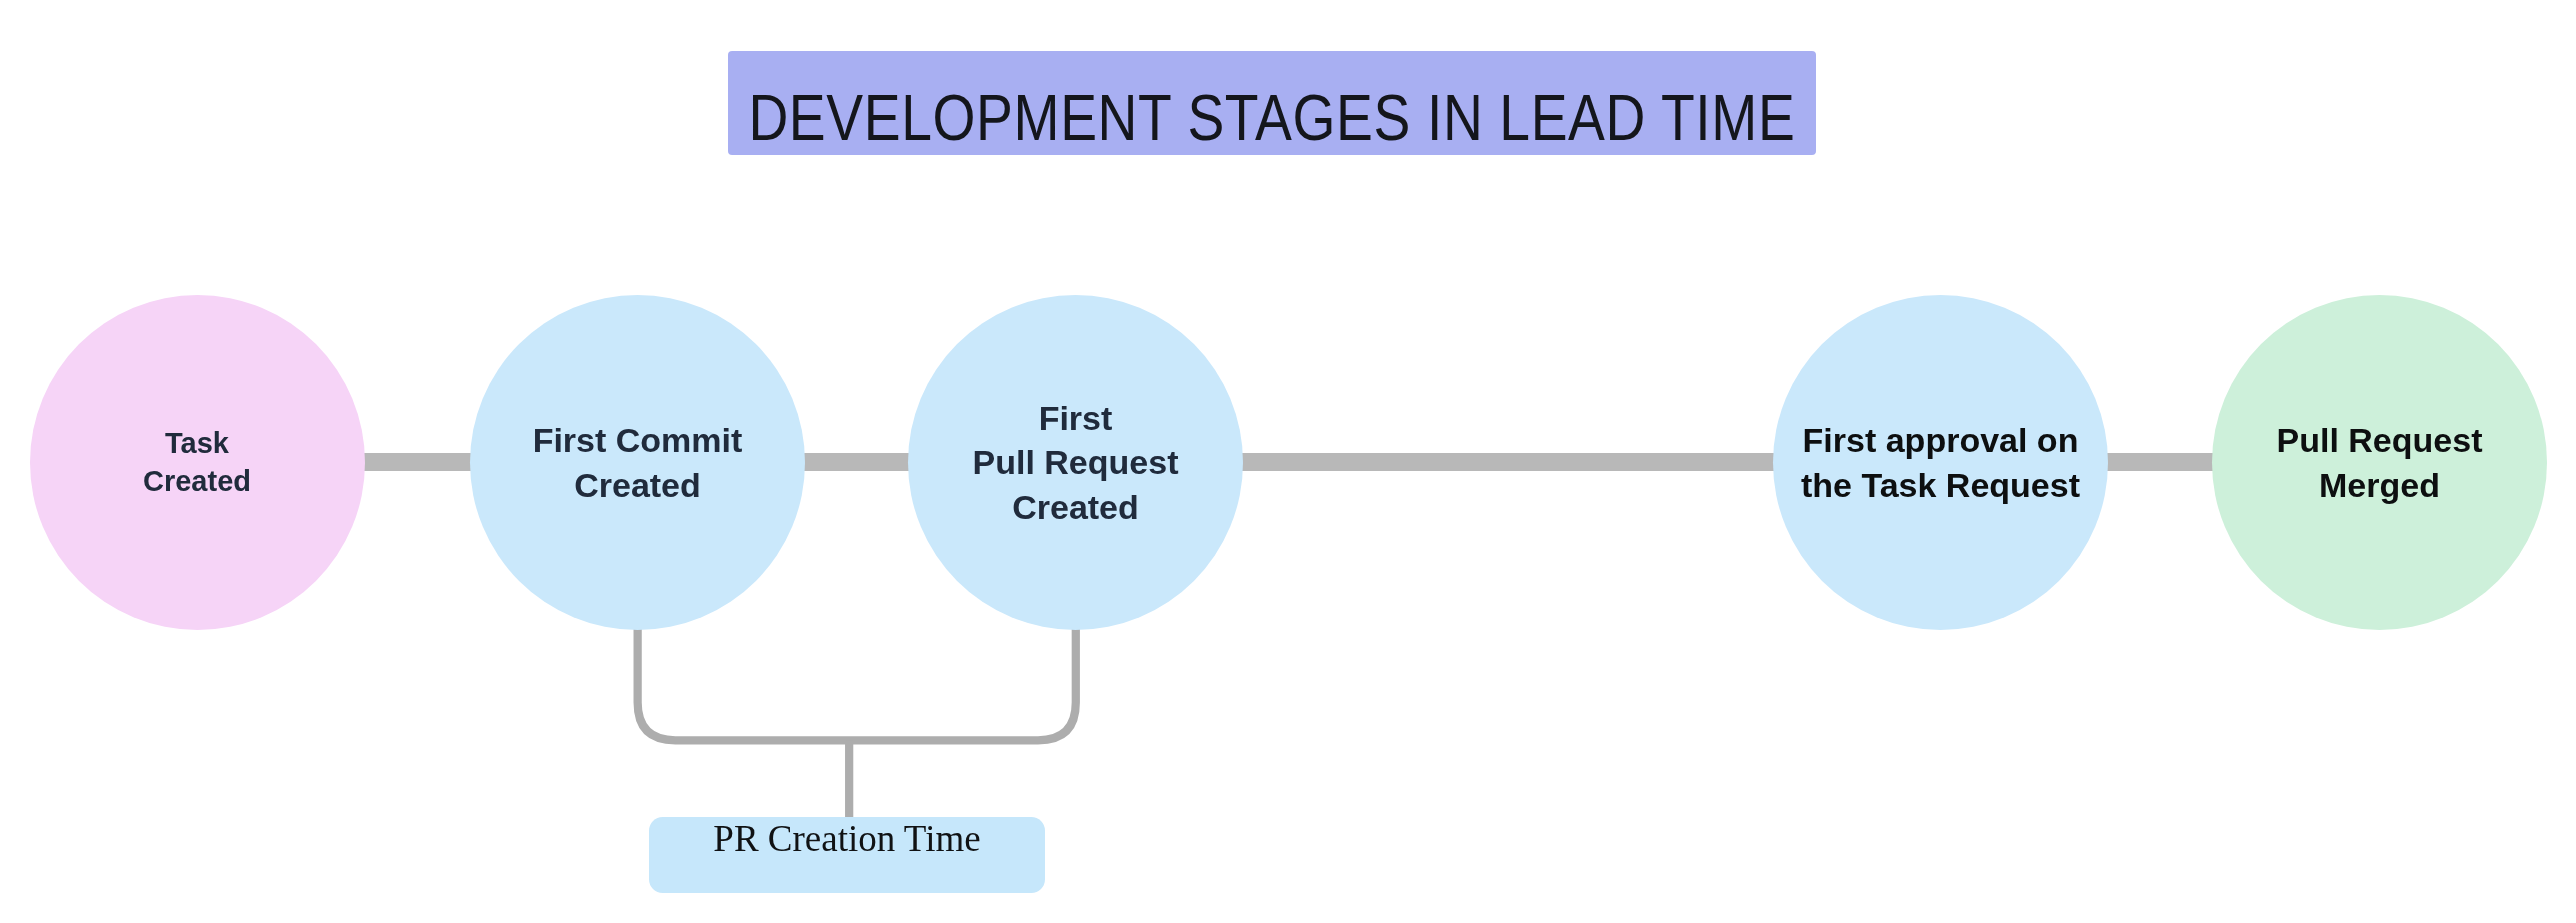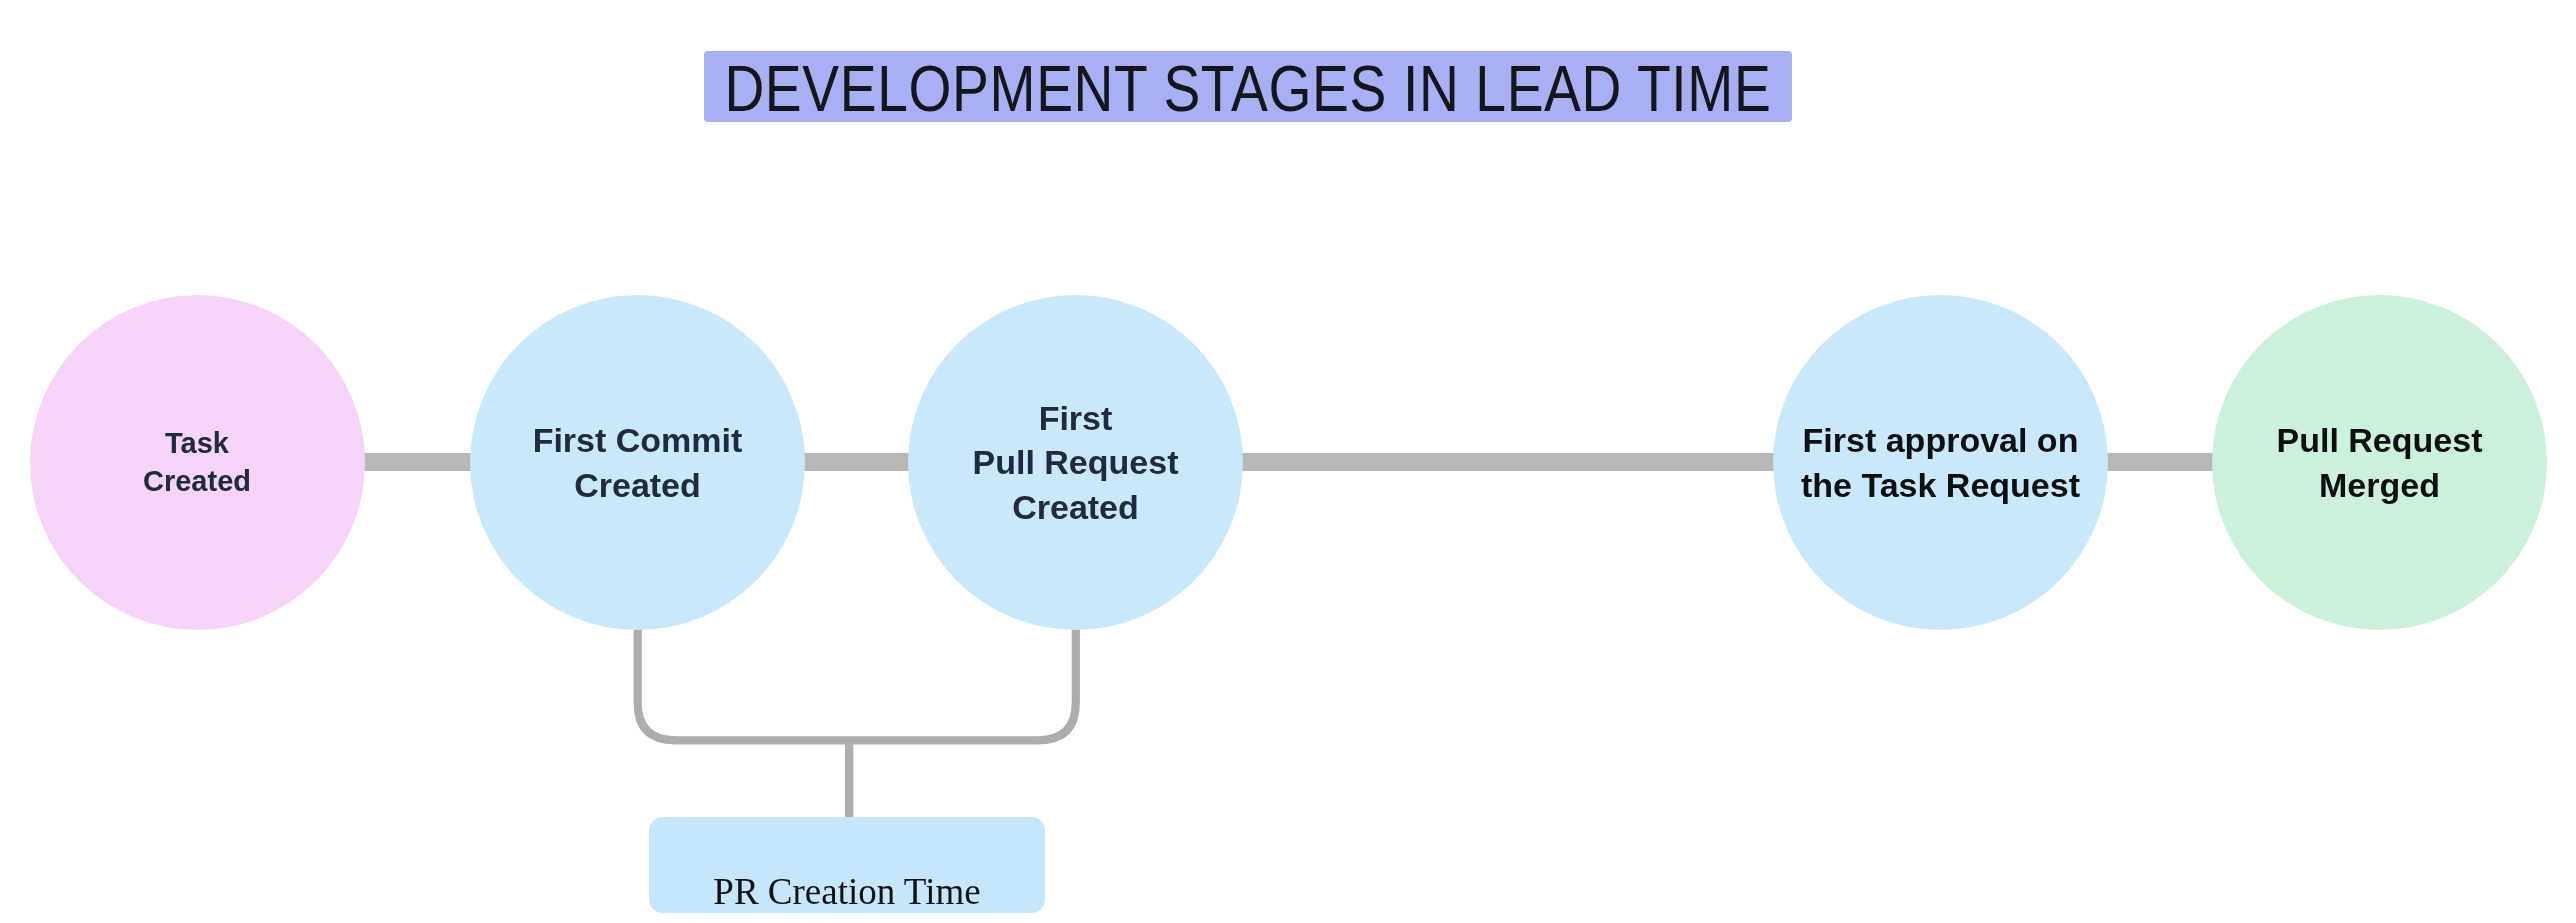--- a/index.html
+++ b/index.html
@@ -16,25 +16,25 @@
     width:2576px;
     height:923px;
     background:var(--bg);
     overflow:hidden;
     font-family:"Liberation Sans", sans-serif;
   }
 
   
   .title-box{
     position:absolute;
-    left:704px; top:51px;
-    width:1088px; height:71px;
+    left:728px; top:51px;
+    width:1088px; height:104px;
     background:var(--title-bg);
     border-radius:4.1px;
-    display:flex; align-items:flex-start; justify-content:center;
+    display:flex; align-items:flex-end; justify-content:center;
     z-index:4;
   }
   .title-text{
     display:inline-block;
     font-size:65px;
     font-weight:400;
     letter-spacing:0.7px;
     color:var(--title-text);
     transform:scaleX(0.85);
     transform-origin:center;
@@ -84,23 +84,23 @@
   .s1{left:470px;}
   .s2{left:908px;align-items:center;}
   .s3{left:1343px;}
   .s4{left:1773px;}
   .s5{left:2212px;}
 
   
   .annotation-box{
     position:absolute;
     left:649px; top:817px;
-    width:396px; height:96px;
+    width:396px; height:76px;
     border-radius:13.7px;
-    display:flex; align-items:flex-end; justify-content:center;
+    display:flex; align-items:flex-start; justify-content:center;
     z-index:3;
   }
   .annotation-box span{
     font-family:cursive;
     font-size:37px;
     font-weight:400;
     white-space:nowrap;
   }
 </style>
 </head>

